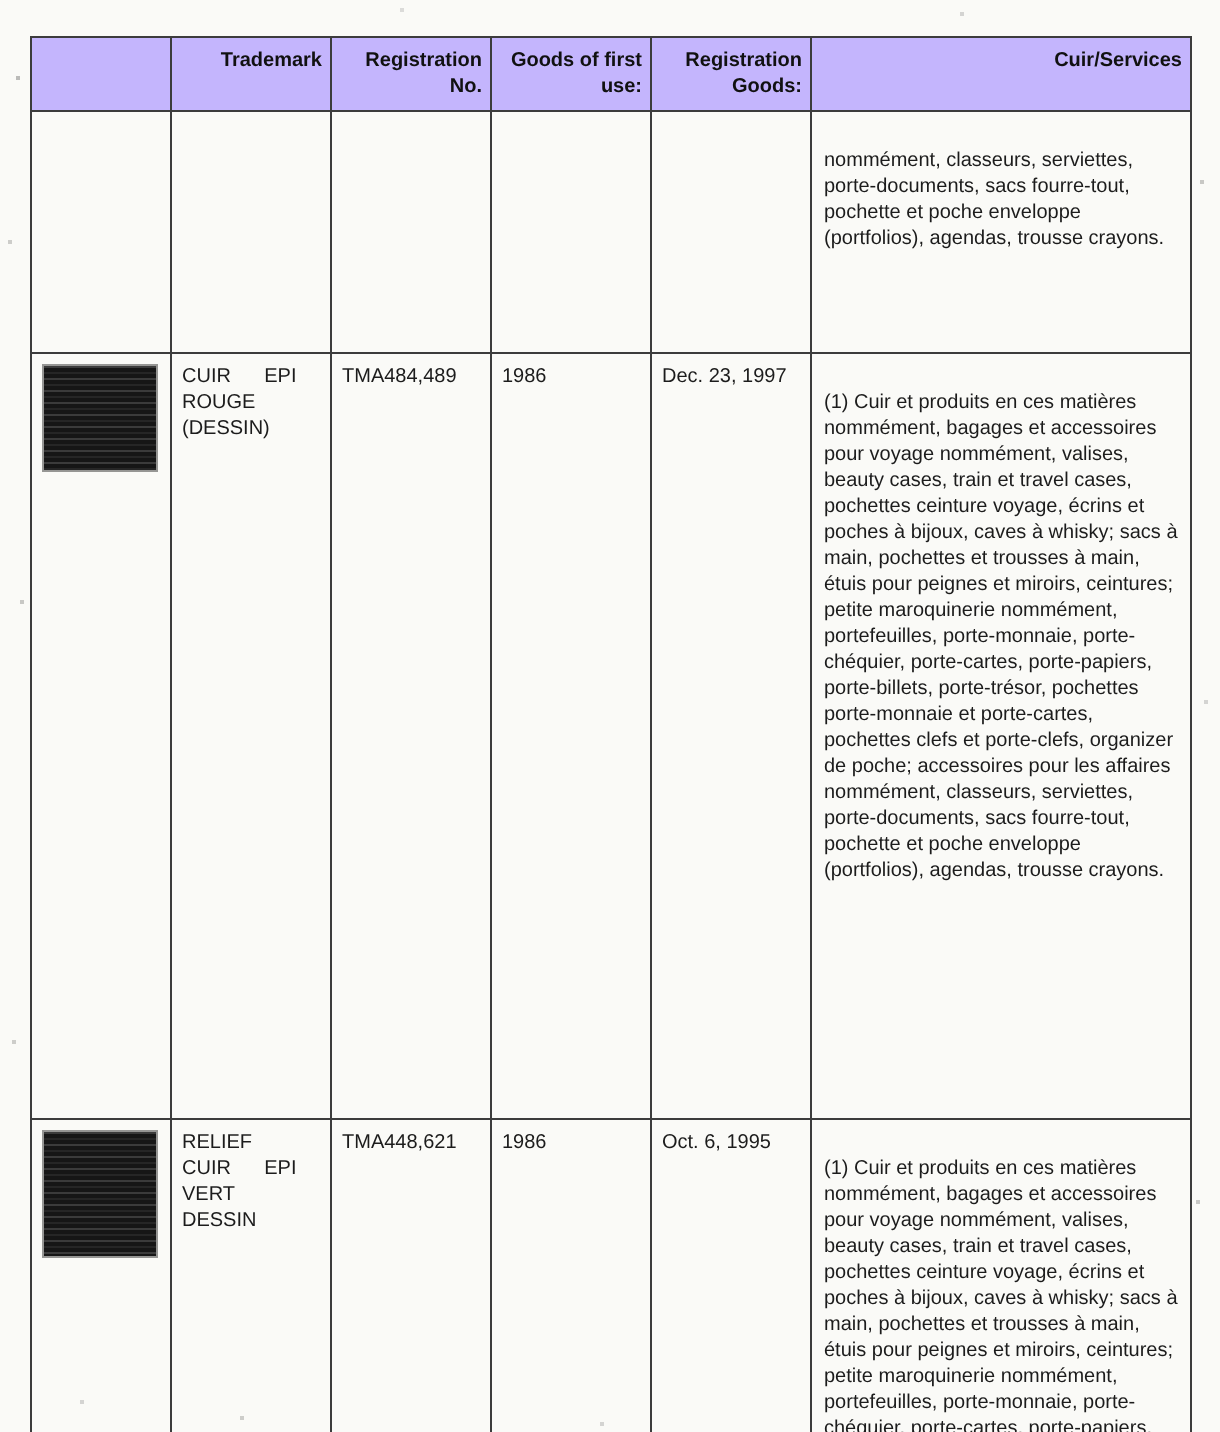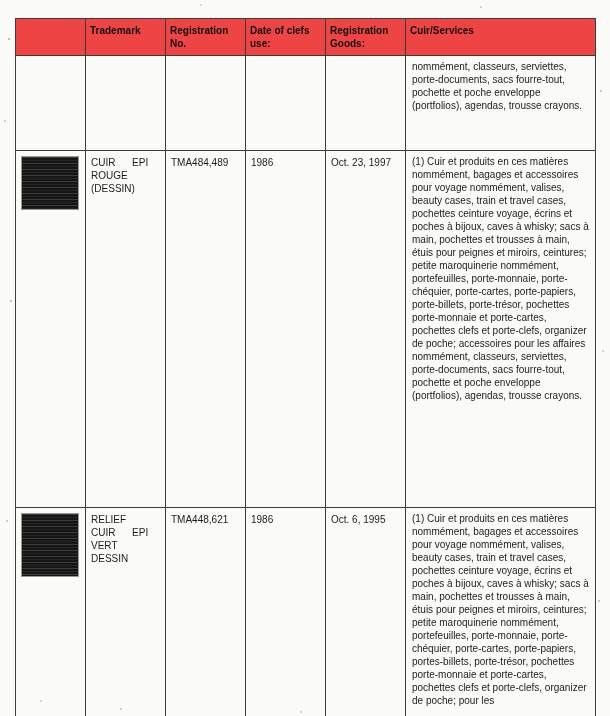--- a/index.html
+++ b/index.html
@@ -51,29 +51,29 @@
   }
   .tm-table th, .tm-table td {
     border: 1px solid #3c3c3c;
     vertical-align: top;
     padding: 5px 5px;
     font-size: 10px;
     line-height: 13px;
     overflow: hidden;
   }
   .tm-table th {
-    background: #ef4444;
+    background: #c4b5fd;
     font-weight: bold;
-    text-align: left;
+    text-align: right;
     padding: 5px 4px;
     height: 26px;
     color: #111;
   }
   td.cell-goods {
-    padding: 4px 6px;
+    padding: 18px 6px;
   }
   td.cell-trademark {
     white-space: pre-wrap;
   }
   .tm-img {
     width: 56px;
     height: 52px;
     margin: 1px 0 0 1px;
     background:
       repeating-linear-gradient(180deg,
@@ -110,21 +110,21 @@
       <col style="width:80px">
       <col style="width:80px">
       <col style="width:80px">
       <col style="width:190px">
     </colgroup>
     <thead>
       <tr>
         <th></th>
         <th>Trademark</th>
         <th>Registration No.</th>
-        <th>Date of clefs use:</th>
+        <th>Goods of first use:</th>
         <th>Registration Goods:</th>
         <th>Cuir/Services</th>
       </tr>
     </thead>
     <tbody>
       <tr class="row-continuation">
         <td class="cell-image"></td>
         <td class="cell-trademark"></td>
         <td class="cell-regno"></td>
         <td class="cell-date"></td>
@@ -133,21 +133,21 @@
       </tr>
       <tr class="row-main">
         <td class="cell-image">
           <div class="tm-img"></div>
         </td>
         <td class="cell-trademark">CUIR      EPI
 ROUGE
 (DESSIN)</td>
         <td class="cell-regno">TMA484,489</td>
         <td class="cell-date">1986</td>
-        <td class="cell-regdate">Oct. 23, 1997</td>
+        <td class="cell-regdate">Dec. 23, 1997</td>
         <td class="cell-goods">(1) Cuir et produits en ces matières nommément, bagages et accessoires pour voyage nommément, valises, beauty cases, train et travel cases, pochettes ceinture voyage, écrins et poches à bijoux, caves à whisky; sacs à main, pochettes et trousses à main, étuis pour peignes et miroirs, ceintures; petite maroquinerie nommément, portefeuilles, porte-monnaie, porte-chéquier, porte-cartes, porte-papiers, porte-billets, porte-trésor, pochettes porte-monnaie et porte-cartes, pochettes clefs et porte-clefs, organizer de poche; accessoires pour les affaires nommément, classeurs, serviettes, porte-documents, sacs fourre-tout, pochette et poche enveloppe (portfolios), agendas, trousse crayons.</td>
       </tr>
       <tr class="row-last">
         <td class="cell-image">
           <div class="tm-img tall"></div>
         </td>
         <td class="cell-trademark">RELIEF
 CUIR      EPI
 VERT
 DESSIN</td>

